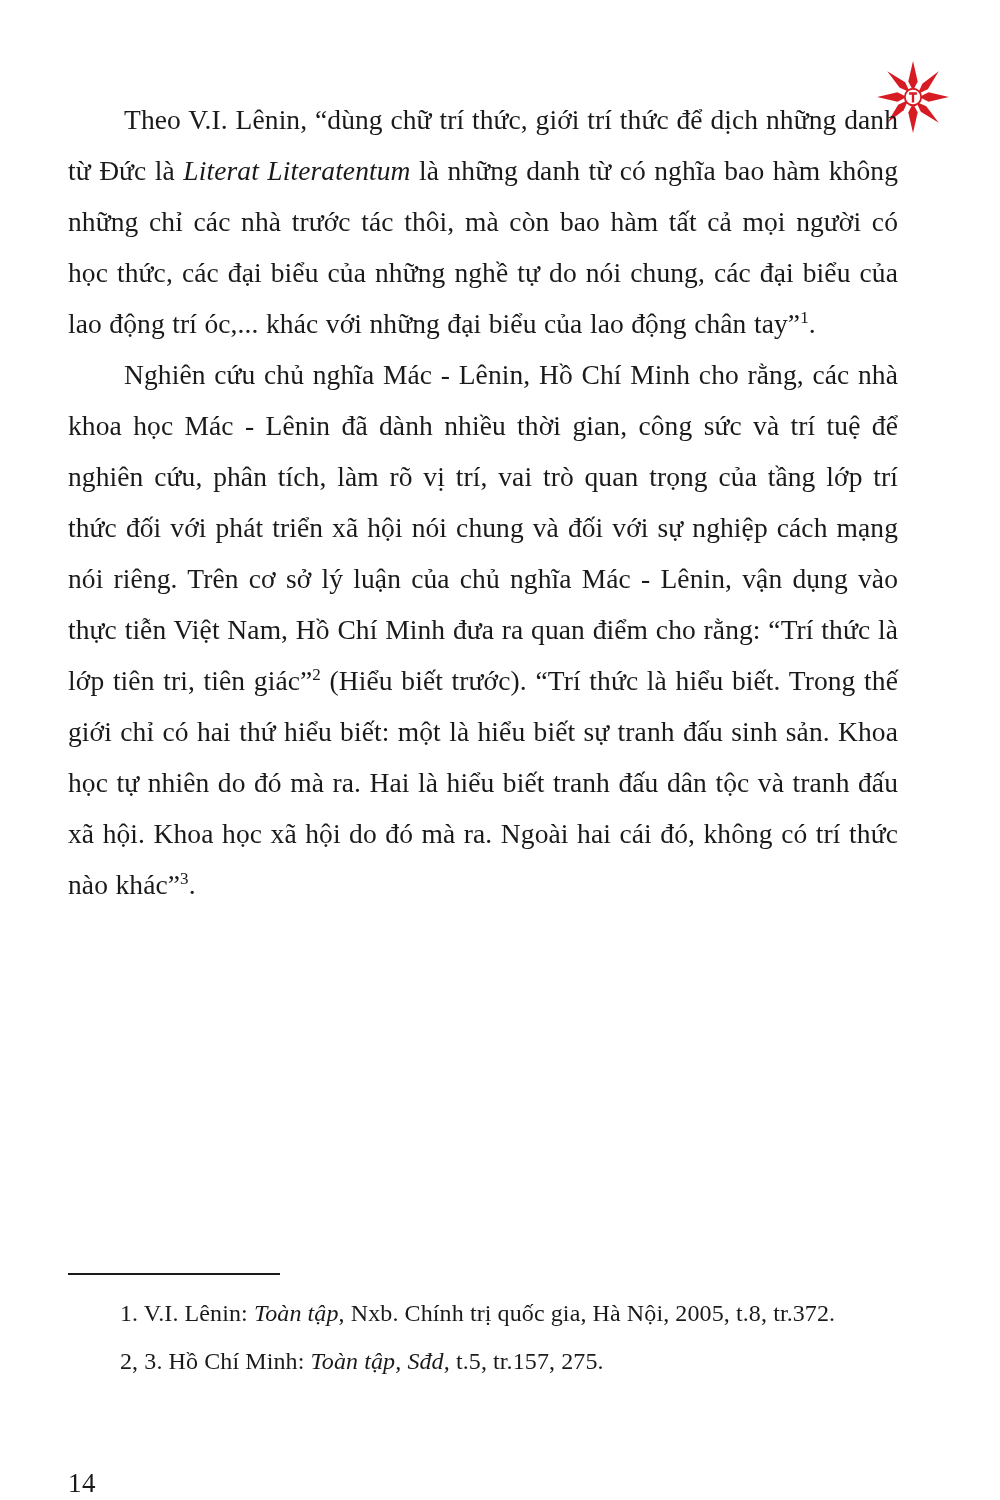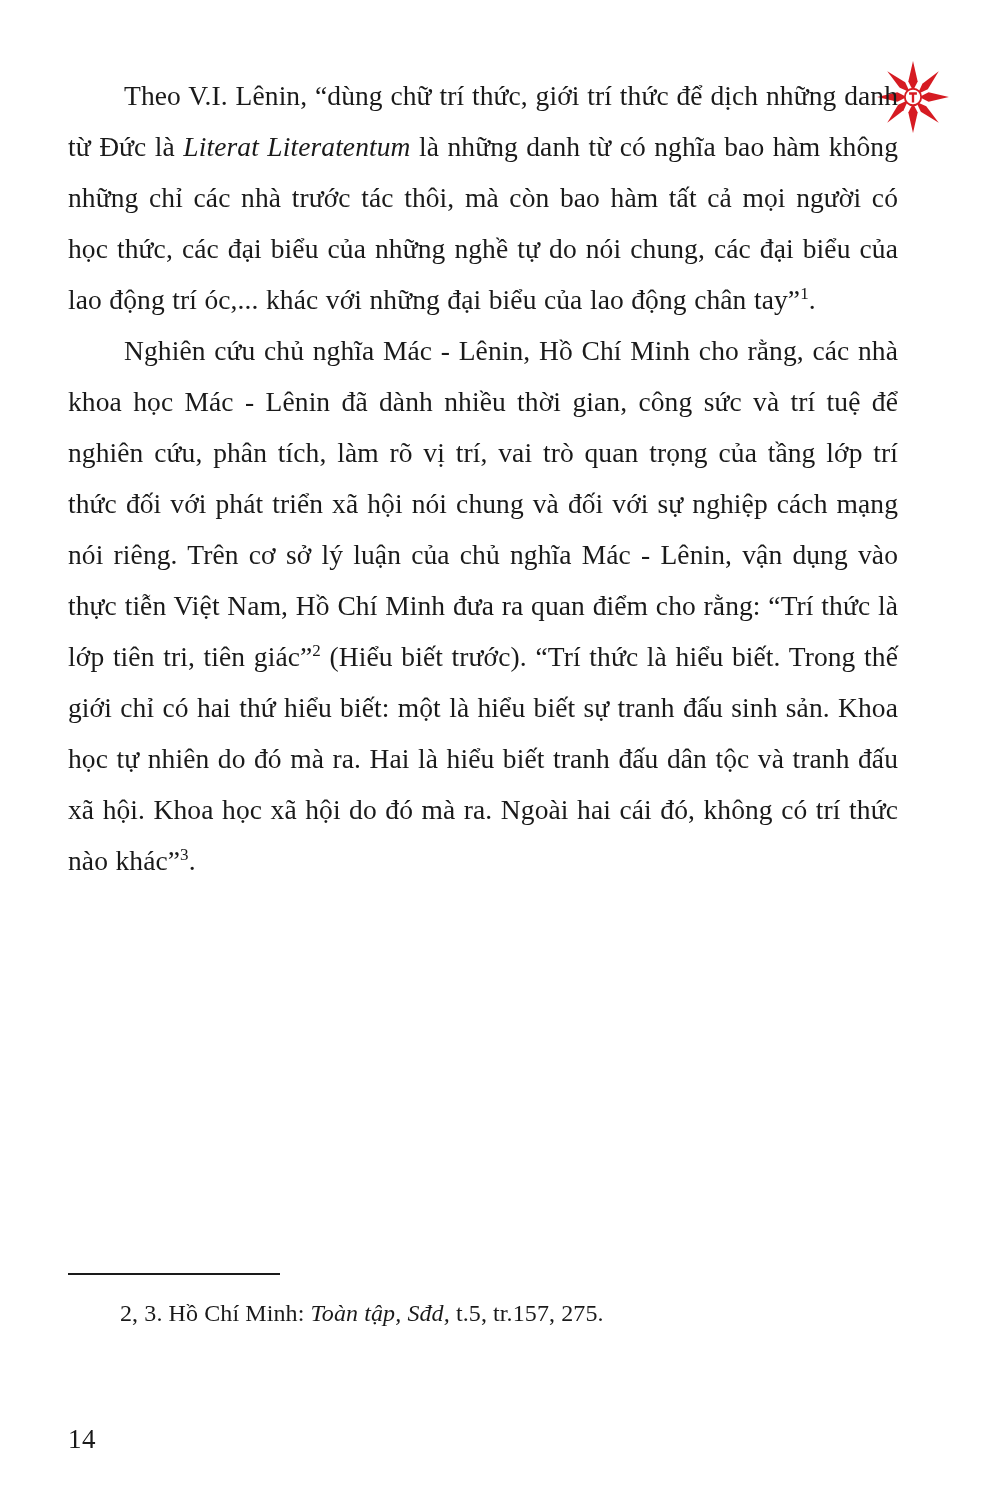--- a/index.html
+++ b/index.html
@@ -26,21 +26,21 @@
     position: absolute;
     top: 58px;
     right: 48px;
     width: 78px;
     height: 78px;
     color: #d61b22;
   }
   .content {
     position: absolute;
     left: 68px;
-    top: 70px;
+    top: 94px;
     width: 830px;
   }
   p.body-par {
     margin: 0;
     font-size: 27.5px;
     line-height: 51px;
     text-align: justify;
     text-indent: 56px;
     letter-spacing: 0.1px;
     word-spacing: 0.5px;
@@ -70,26 +70,26 @@
   }
   p.footnote {
     margin: 0;
     font-size: 24px;
     line-height: 40px;
     text-align: justify;
     text-indent: 52px;
     letter-spacing: 0.1px;
   }
   p.footnote + p.footnote {
-    margin-top: 16px;
+    margin-top: 8px;
   }
   .page-number {
     position: absolute;
     left: 68px;
-    top: 1424px;
+    top: 1468px;
     font-size: 27px;
     letter-spacing: 0.5px;
   }
 </style>
 </head>
 <body>
 
 <div class="page">
 
   <div class="ornament">
@@ -110,18 +110,19 @@
     </svg>
   </div>
 
   <div class="content">
     <p class="body-par" id="para-1"><span>Theo V.I. Lênin, “dùng chữ trí thức, giới trí thức để dịch những danh từ Đức là </span><span class="ital">Literat Literatentum</span><span> là những danh từ có nghĩa bao hàm không những chỉ các nhà trước tác thôi, mà còn bao hàm tất cả mọi người có học thức, các đại biểu của những nghề tự do nói chung, các đại biểu của lao động trí óc,... khác với những đại biểu của lao động chân tay”</span><sup>1</sup><span>.</span></p>
     <p class="body-par" id="para-2"><span>Nghiên cứu chủ nghĩa Mác - Lênin, Hồ Chí Minh cho rằng, các nhà khoa học Mác - Lênin đã dành nhiều thời gian, công sức và trí tuệ để nghiên cứu, phân tích, làm rõ vị trí, vai trò quan trọng của tầng lớp trí thức đối với phát triển xã hội nói chung và đối với sự nghiệp cách mạng nói riêng. Trên cơ sở lý luận của chủ nghĩa Mác - Lênin, vận dụng vào thực tiễn Việt Nam, Hồ Chí Minh đưa ra quan điểm cho rằng: “Trí thức là lớp tiên tri, tiên giác”</span><sup>2</sup><span> (Hiểu biết trước). “Trí thức là hiểu biết. Trong thế giới chỉ có hai thứ hiểu biết: một là hiểu biết sự tranh đấu sinh sản. Khoa học tự nhiên do đó mà ra. Hai là hiểu biết tranh đấu dân tộc và tranh đấu xã hội. Khoa học xã hội do đó mà ra. Ngoài hai cái đó, không có trí thức nào khác”</span><sup>3</sup><span>.</span></p>
   </div>
 
   <div class="footnotes">
     <div class="fn-rule"></div>
+    <p class="footnote" id="footnote-1"><span>1. V.I. Lênin: </span><span class="ital">Toàn tập</span><span>, Nxb. Chính trị quốc gia, Hà Nội, 2005, t.8, tr.372.</span></p>
     <p class="footnote" id="footnote-2"><span>2, 3. Hồ Chí Minh: </span><span class="ital">Toàn tập, Sđd,</span><span> t.5, tr.157, 275.</span></p>
   </div>
 
   <div class="page-number">14</div>
 
 </div>
 
 </body></html>

